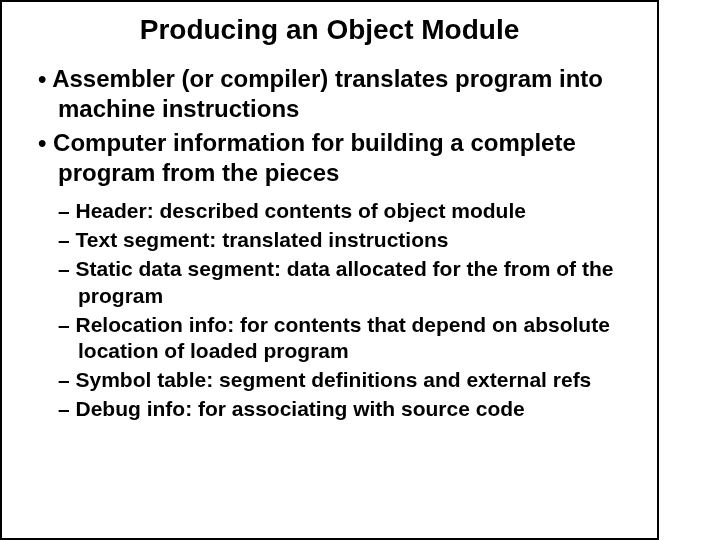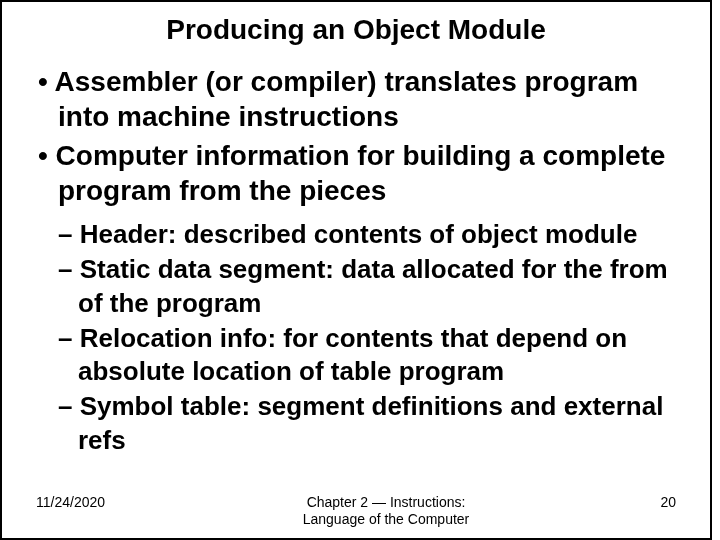--- a/index.html
+++ b/index.html
@@ -4,55 +4,55 @@
   <style>
     * { margin: 0; padding: 0; box-sizing: border-box; }
     body {
       width: 720px;
       height: 540px;
       background: #fff;
       font-family: Arial, Helvetica, sans-serif;
       position: relative;
     }
     .slide {
-      width: 712px;
+      width: 659px;
       height: 540px;
       border: 2px solid #000;
       padding: 10px 28px 0 28px;
       position: relative;
     }
     .title {
       text-align: center;
       font-size: 28px;
       font-weight: bold;
       margin-top: 2px;
       margin-bottom: 18px;
     }
     .bullets-l1 {
       list-style: none;
       margin-left: 0;
     }
     .bullets-l1 > li {
-      font-size: 28px;
+      font-size: 24px;
       font-weight: bold;
       line-height: 1.25;
       margin-bottom: 4px;
       padding-left: 28px;
       text-indent: -20px;
     }
     .bullets-l1 > li::before {
       content: "• ";
     }
     .bullets-l2 {
       list-style: none;
       margin-left: 24px;
       margin-top: 10px;
     }
     .bullets-l2 > li {
-      font-size: 26px;
+      font-size: 21px;
       font-weight: bold;
       line-height: 1.28;
       margin-bottom: 2px;
       padding-left: 24px;
       text-indent: -20px;
     }
     .bullets-l2 > li::before {
       content: "– ";
     }
     .footer {
@@ -81,26 +81,20 @@
 <div class="slide">
   <h1 class="title">Producing an Object Module</h1>
 
   <ul class="bullets-l1">
     <li>Assembler (or compiler) translates program into machine instructions</li>
     <li>Computer information for building a complete program from the pieces</li>
   </ul>
 
   <ul class="bullets-l2">
     <li>Header: described contents of object module</li>
+    <li>Text segment: translated instructions</li>
     <li>Static data segment: data allocated for the from of the program</li>
-    <li>Relocation info: for contents that depend on absolute location of table program</li>
+    <li>Relocation info: for contents that depend on absolute location of loaded program</li>
     <li>Symbol table: segment definitions and external refs</li>
+    <li>Debug info: for associating with source code</li>
   </ul>
 
-  <div class="footer">
-    <div class="footer-left">11/24/2020</div>
-    <div class="footer-center">
-      <span>Chapter 2 — Instructions:</span><br>
-      <span>Language of the Computer</span>
-    </div>
-    <div class="footer-right">20</div>
-  </div>
 </div>
 
 </body></html>

